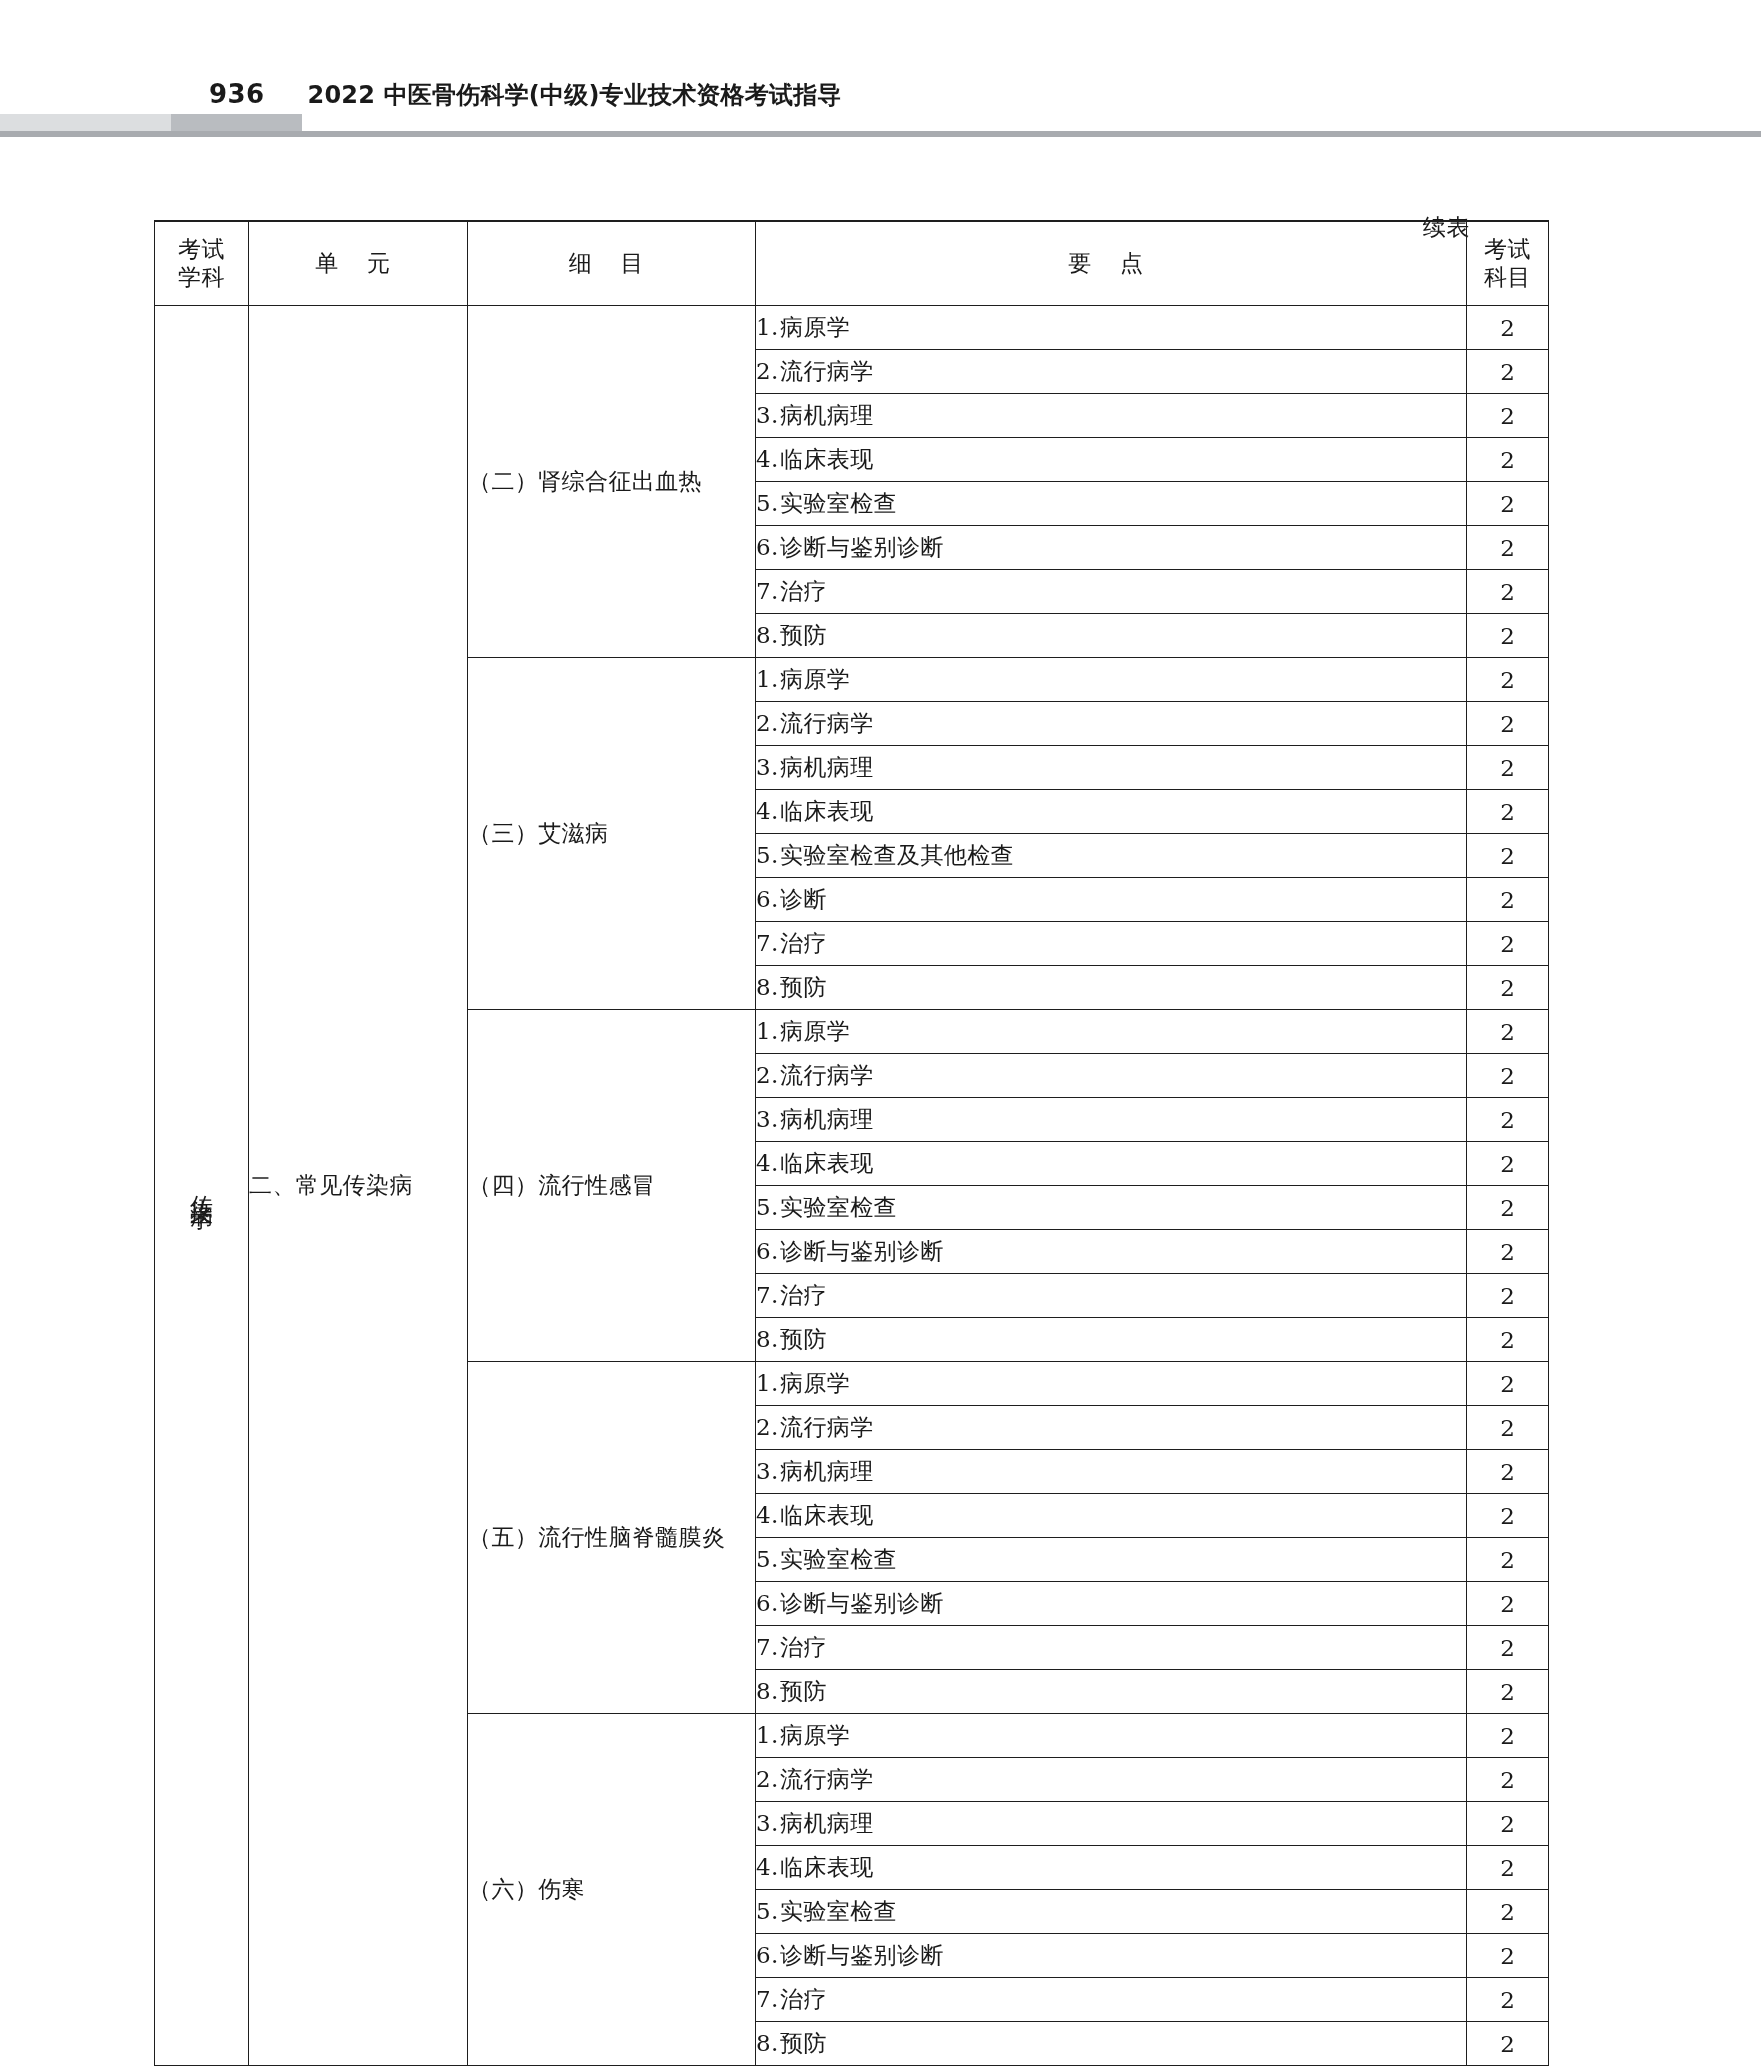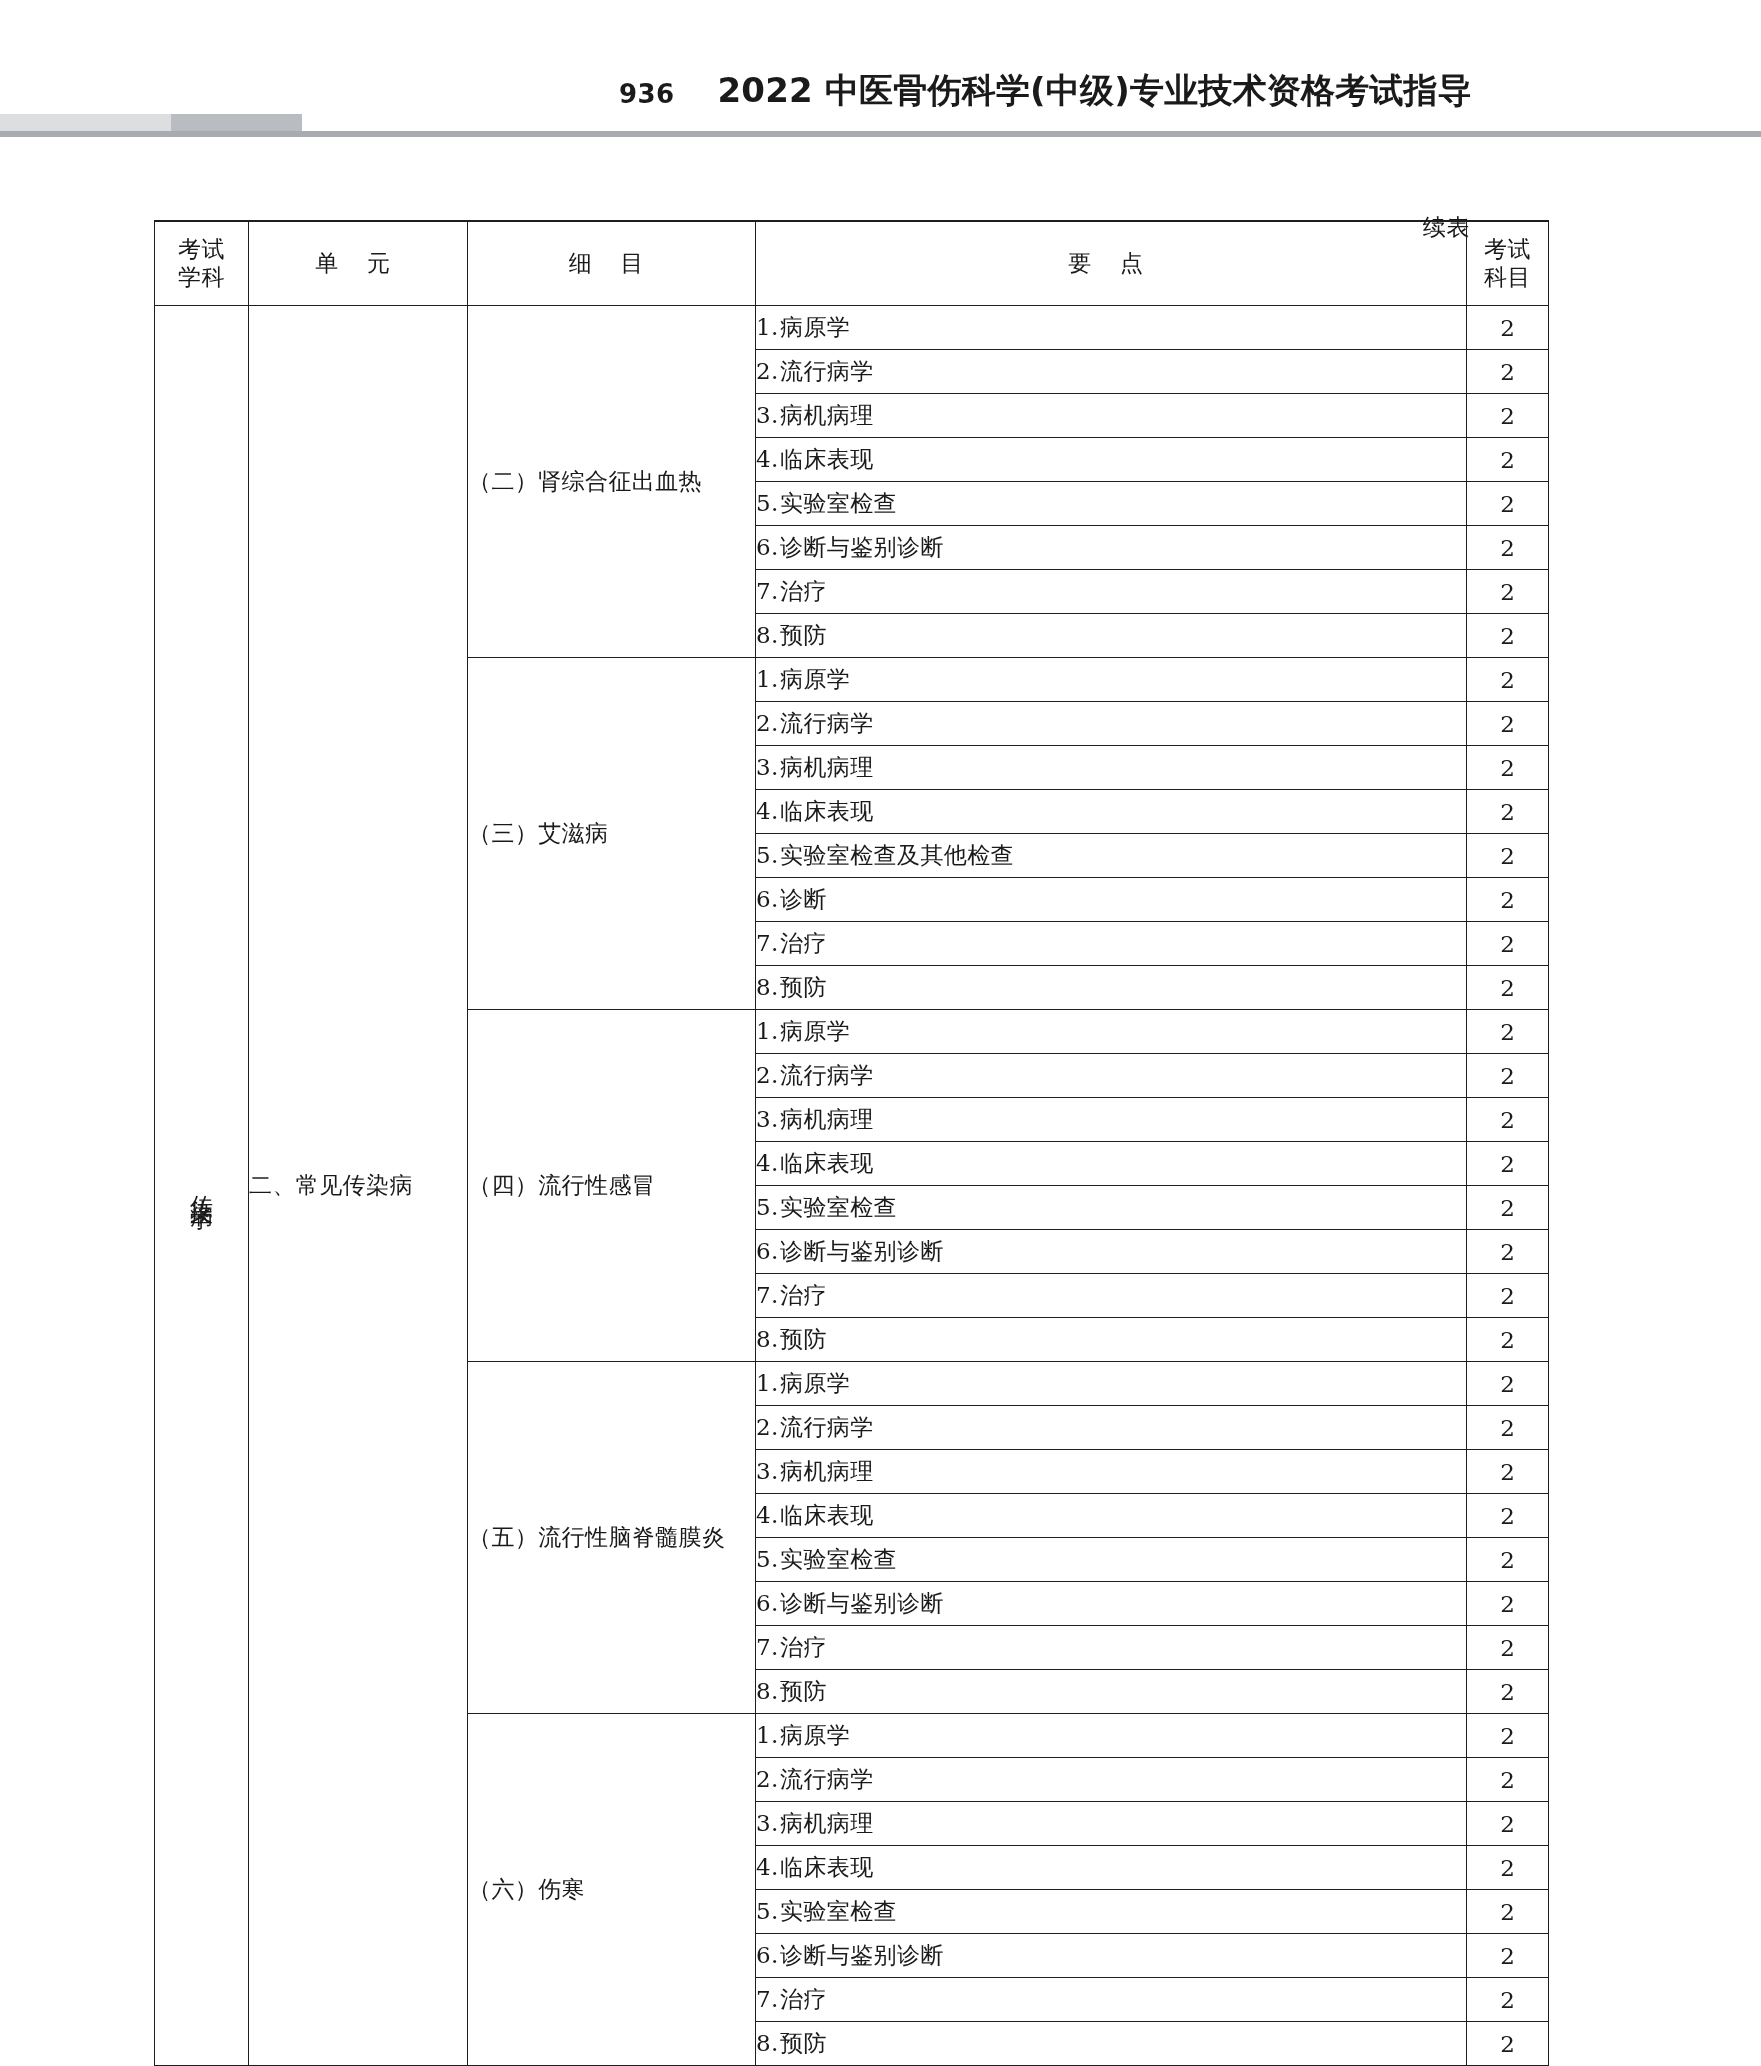--- a/index.html
+++ b/index.html
@@ -16,41 +16,40 @@
     position: relative;
     width: 1762px;
     height: 2436px;
     background: #ffffff;
     overflow: hidden;
   }
 
   
   .running-head {
     position: absolute;
-    left: 16px;
+    left: 3px;
     top: 49px;
     width: 1456px;
     height: 58px;
     display: flex;
     align-items: flex-end;
-    justify-content: flex-end;
   }
   .rh-page-number {
     margin-left: 206px;
     font-family: "DejaVu Sans", "Liberation Sans", sans-serif;
     font-weight: bold;
     font-size: 26px;
     letter-spacing: 0.4px;
     line-height: 1;
   }
   .rh-title {
     margin-left: 43px;
     font-family: "DejaVu Sans", "Liberation Sans", sans-serif;
     font-weight: bold;
-    font-size: 34px;
+    font-size: 24px;
     line-height: 1;
     letter-spacing: 0.2px;
   }
 
   .rule-band {
     position: absolute;
     top: 114px;
     height: 17.4px;
   }
   .rule-band.light {

